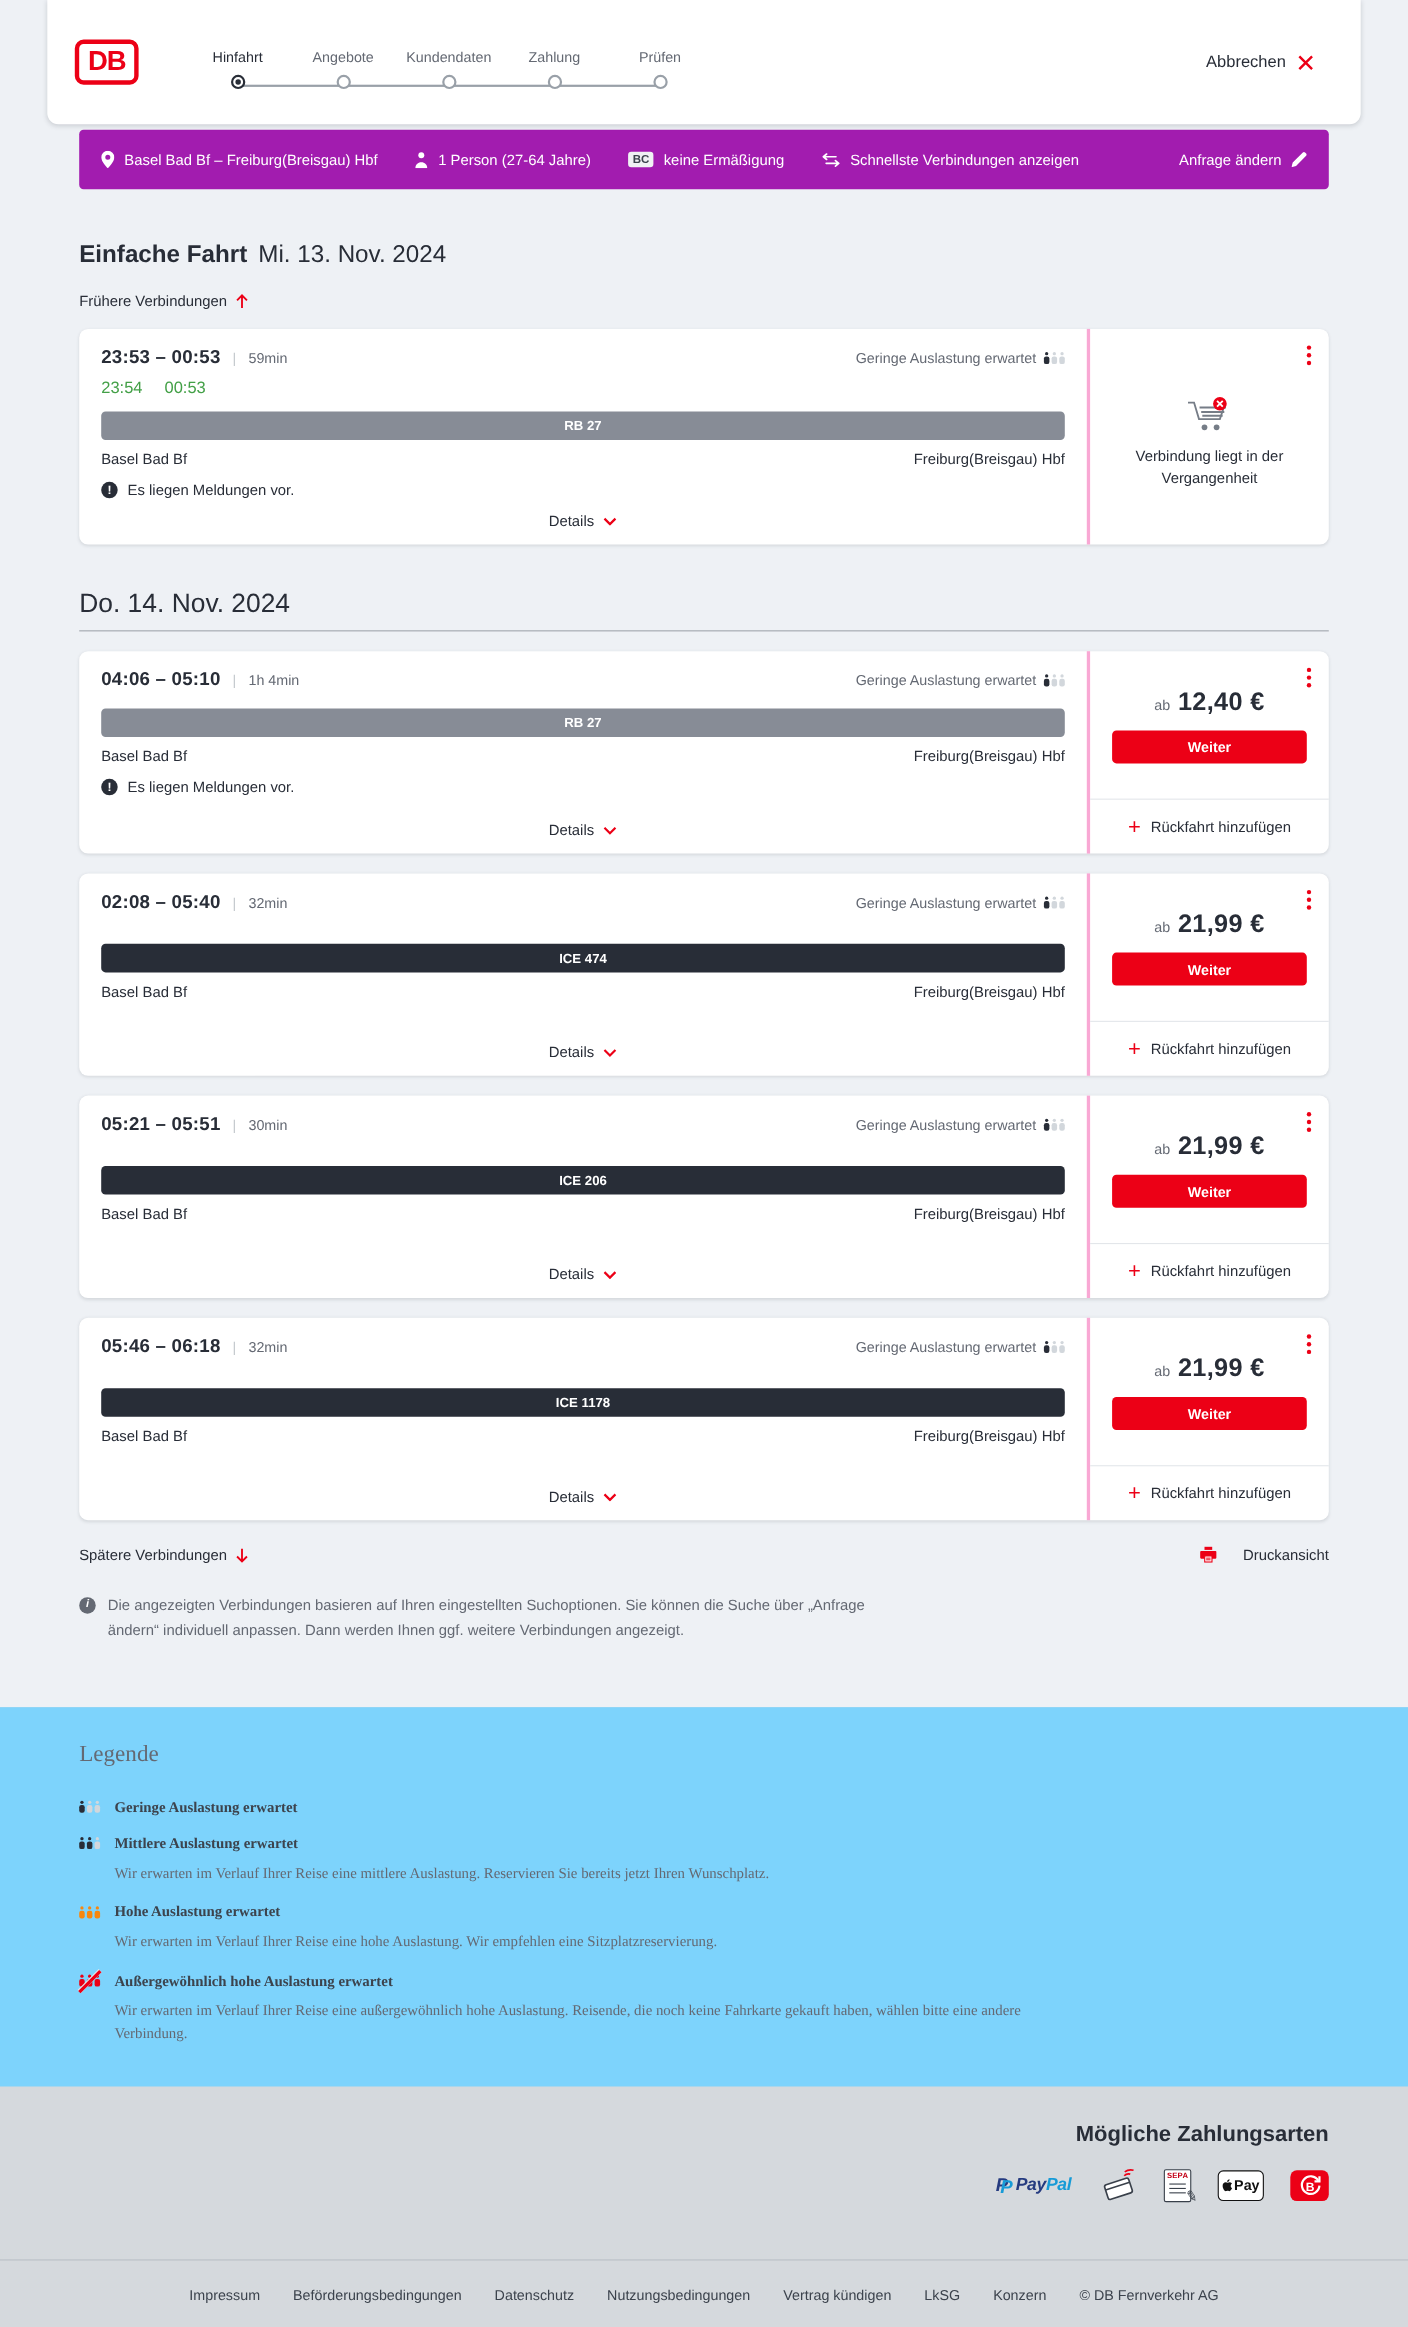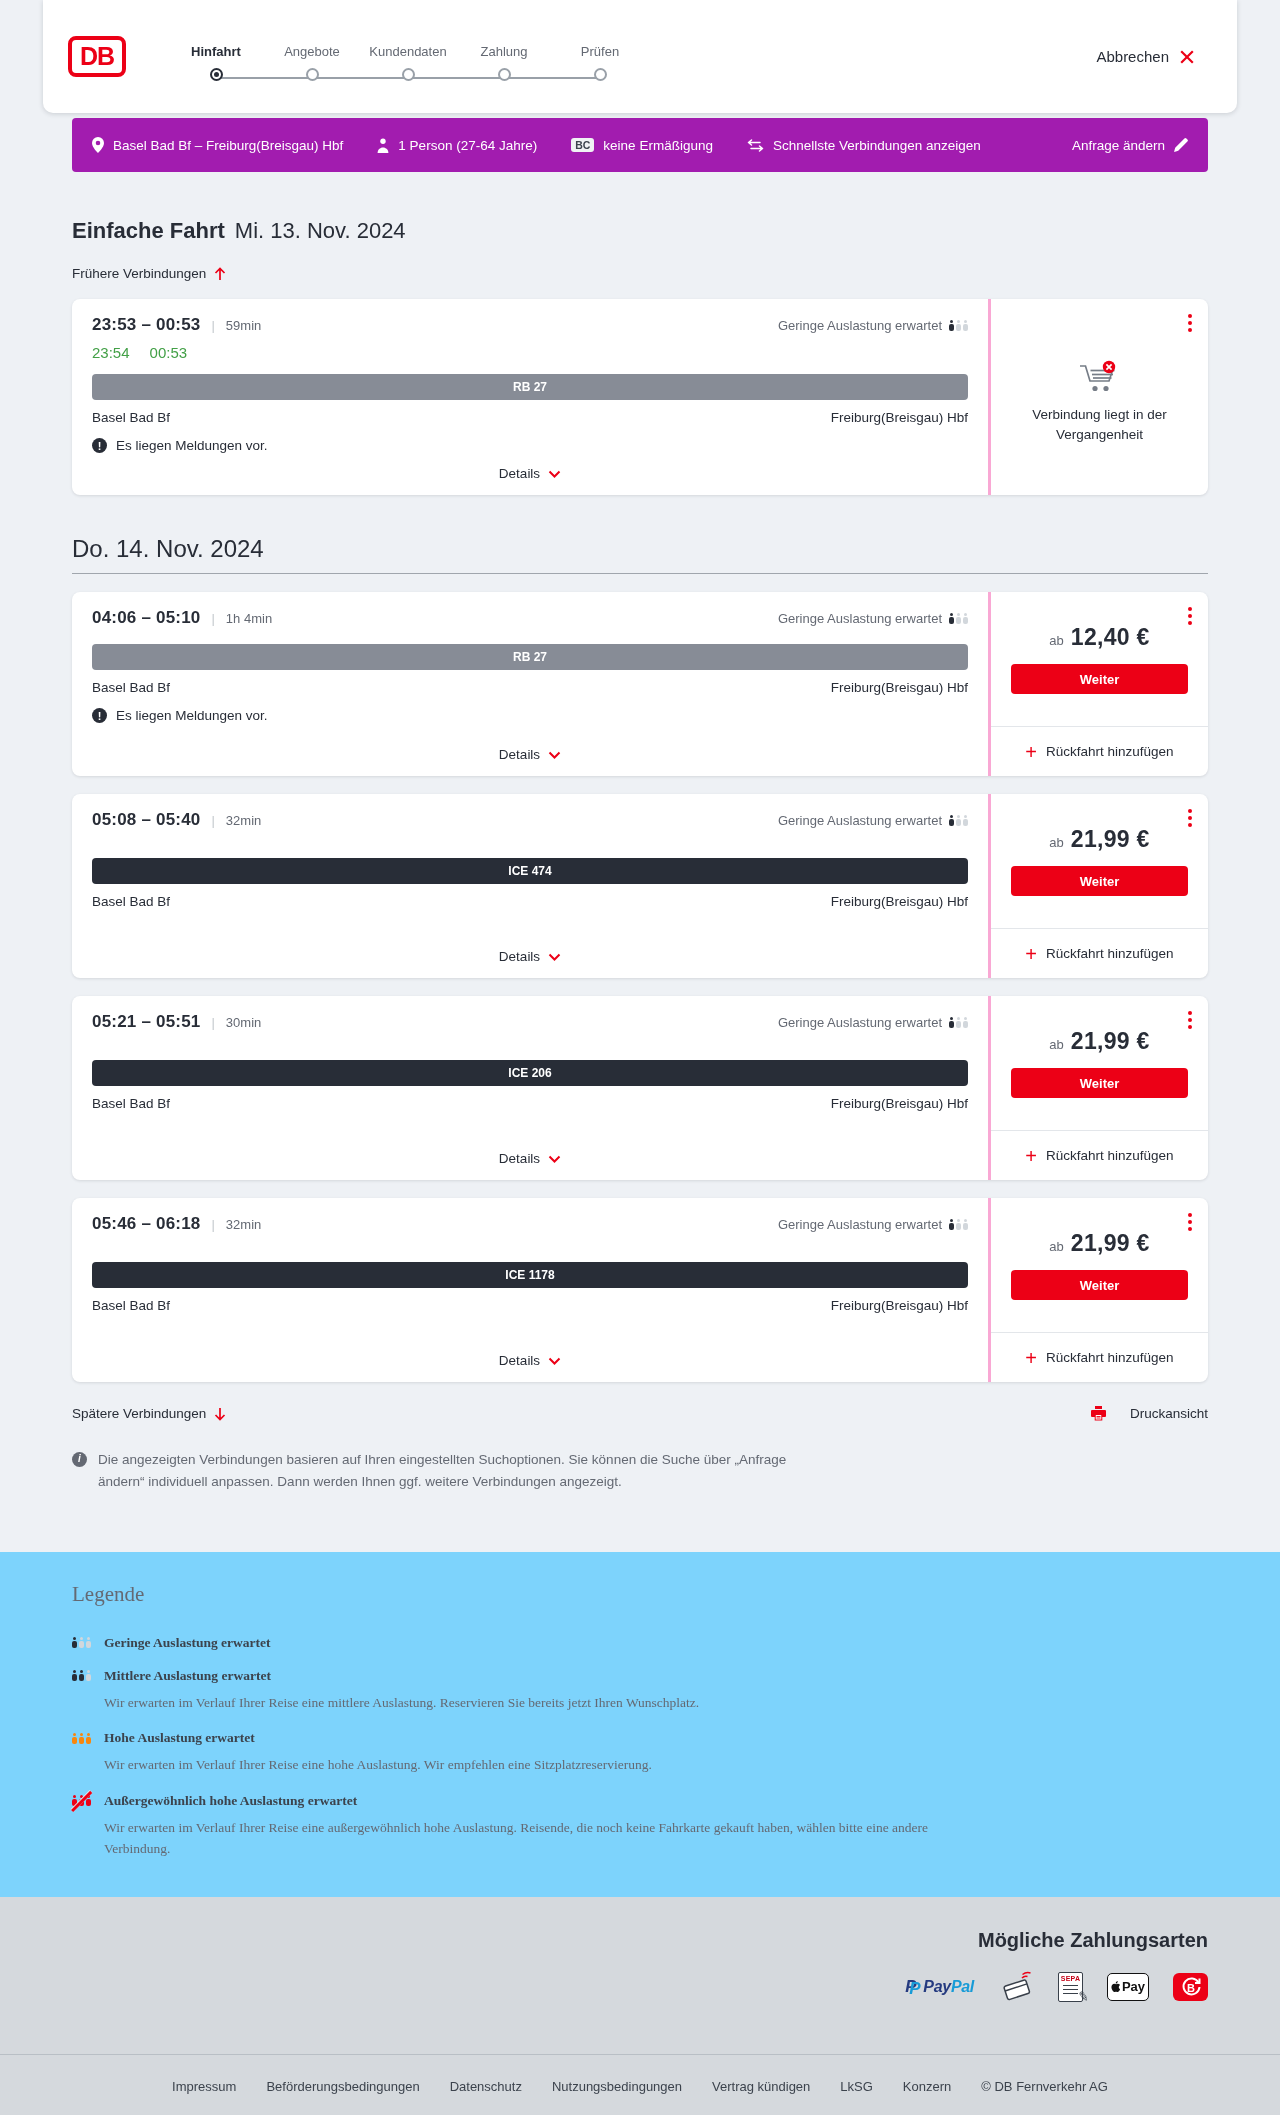--- a/index.html
+++ b/index.html
@@ -19,21 +19,21 @@
   }
   .db-logo {
     width:58px; height:41px; border:4px solid #ec0016; border-radius:8px;
     color:#ec0016; font-weight:bold; font-size:25px; letter-spacing:-1px;
     display:flex; align-items:center; justify-content:center; background:#fff;
   }
   .steps { display:flex; margin-left:42px; position:relative; padding-top:12px; }
   .track { position:absolute; top:45px; left:48px; width:384px; height:2px; background:#99a0a8; }
   .step { width:96px; display:flex; flex-direction:column; align-items:center; gap:9px; cursor:pointer; position:relative; }
   .step-label { font-size:13px; color:#646973; white-space:nowrap; }
-  .step.active .step-label { color:#282d37; font-weight:bold; }
+  .step.active .step-label { color:#282d37; font-weight:normal; }
   .dot { width:13px; height:13px; border:2px solid #99a0a8; border-radius:50%; background:#fff; position:relative; z-index:1; }
   .step.active .dot { border-color:#282d37; }
   .step.active .dot::after { content:""; position:absolute; inset:2px; border-radius:50%; background:#282d37; }
   .cancel { margin-left:auto; display:flex; align-items:center; gap:10px; font-size:15px; color:#282d37; cursor:pointer; }
 
   
   .sbar {
     margin:5px 72px 0; height:54px; background:#a21caf; border-radius:4px;
     display:flex; align-items:center; padding:0 20px; color:#fff; font-size:13.5px;
   }
@@ -360,21 +360,21 @@
       <div class="side-bottom" data-interactable="true">
         <span class="plus" data-interactable="false">+</span>
         <span data-interactable="false">Rückfahrt hinzufügen</span>
       </div>
     </div>
   </div>
 
   <div class="card" data-interactable="false">
     <div class="card-main" data-interactable="false">
       <div class="trow">
-        <span class="time" data-interactable="false">05:08 – 05:40</span>
+        <span class="time" data-interactable="false">02:08 – 05:40</span>
         <span class="pipe" data-interactable="false">|</span>
         <span class="dur" data-interactable="false">32min</span>
         <span class="occ" data-interactable="false">
           <span data-interactable="false">Geringe Auslastung erwartet</span>
           <span class="occi" data-interactable="false">
             <span class="pp dark">
                 <b></b>
                 <s></s>
               </span>
               <span class="pp light">

